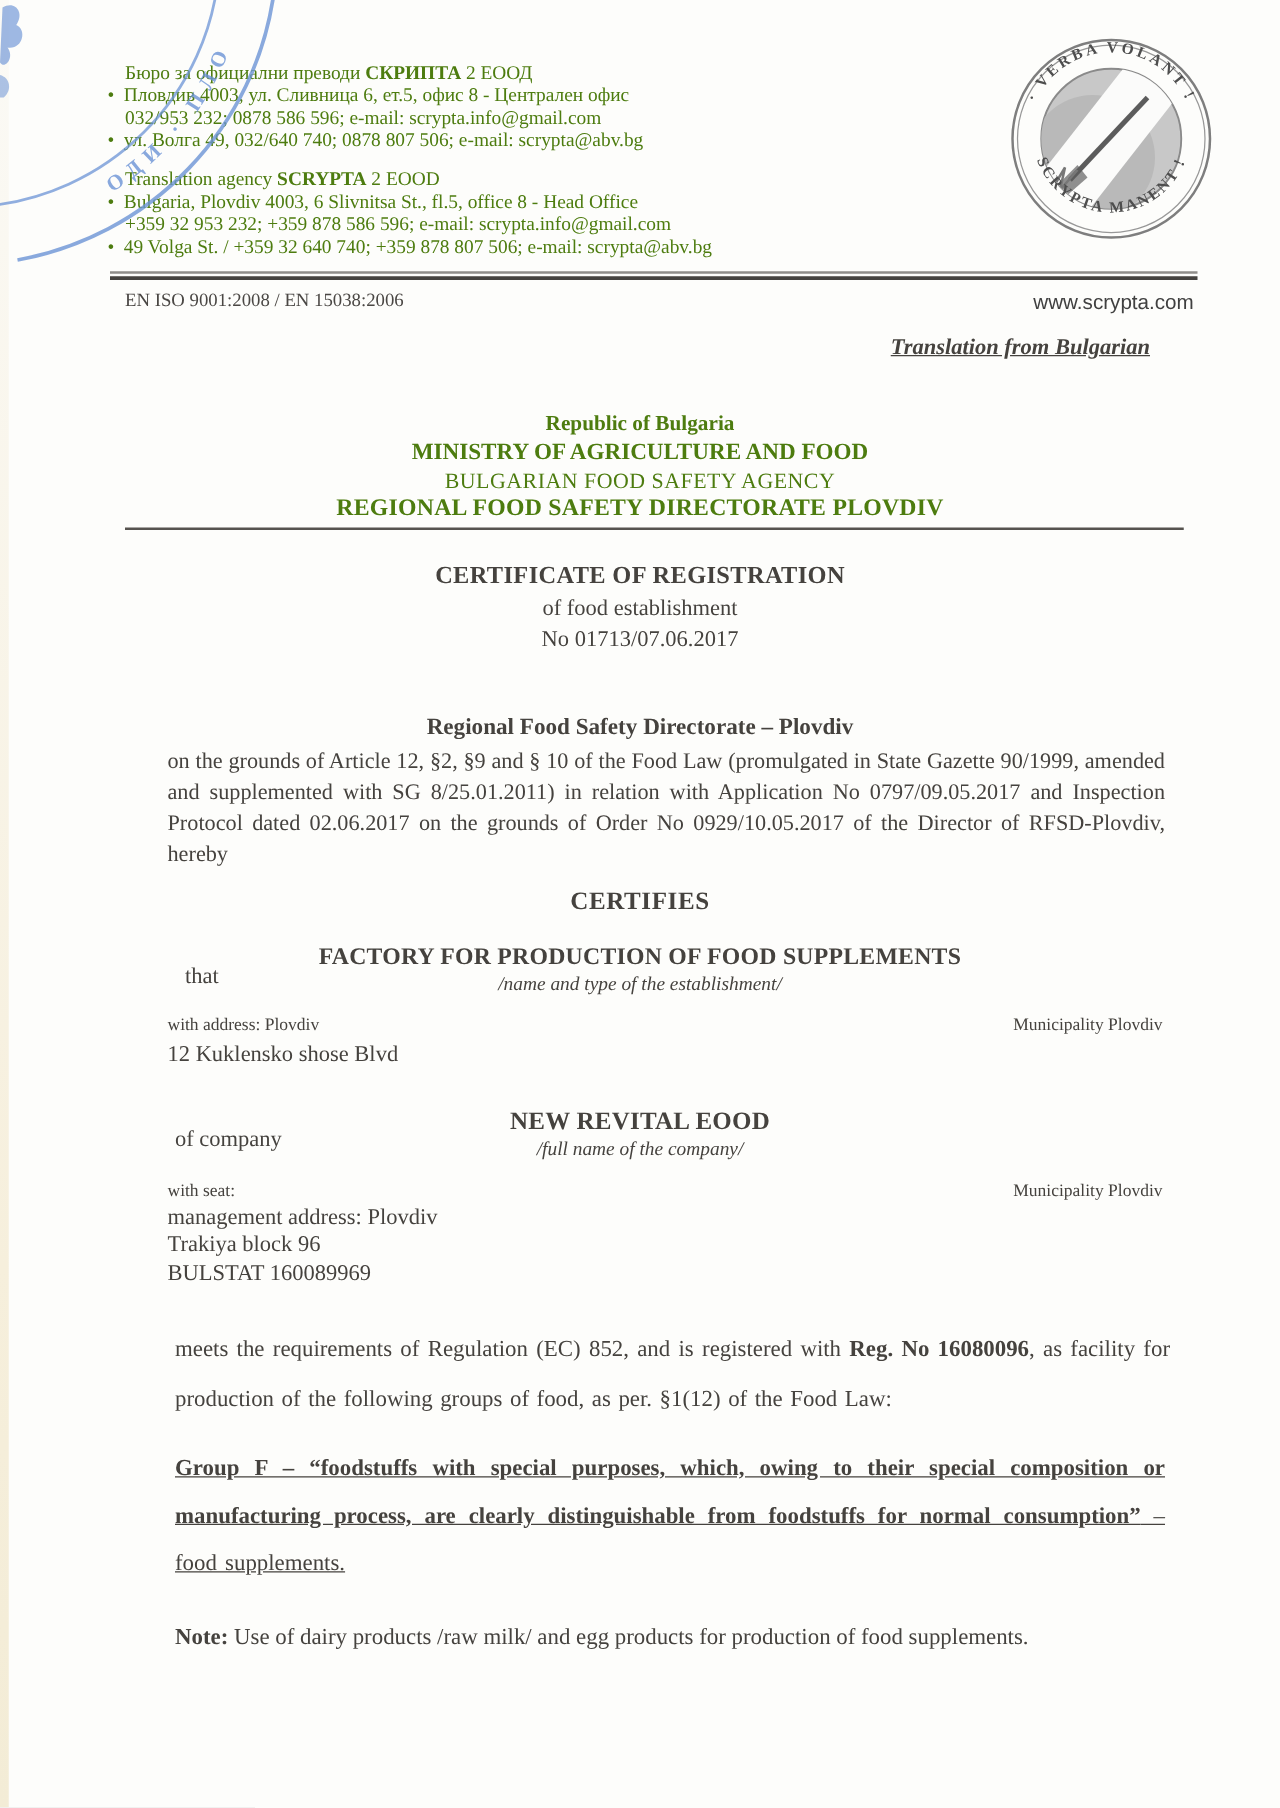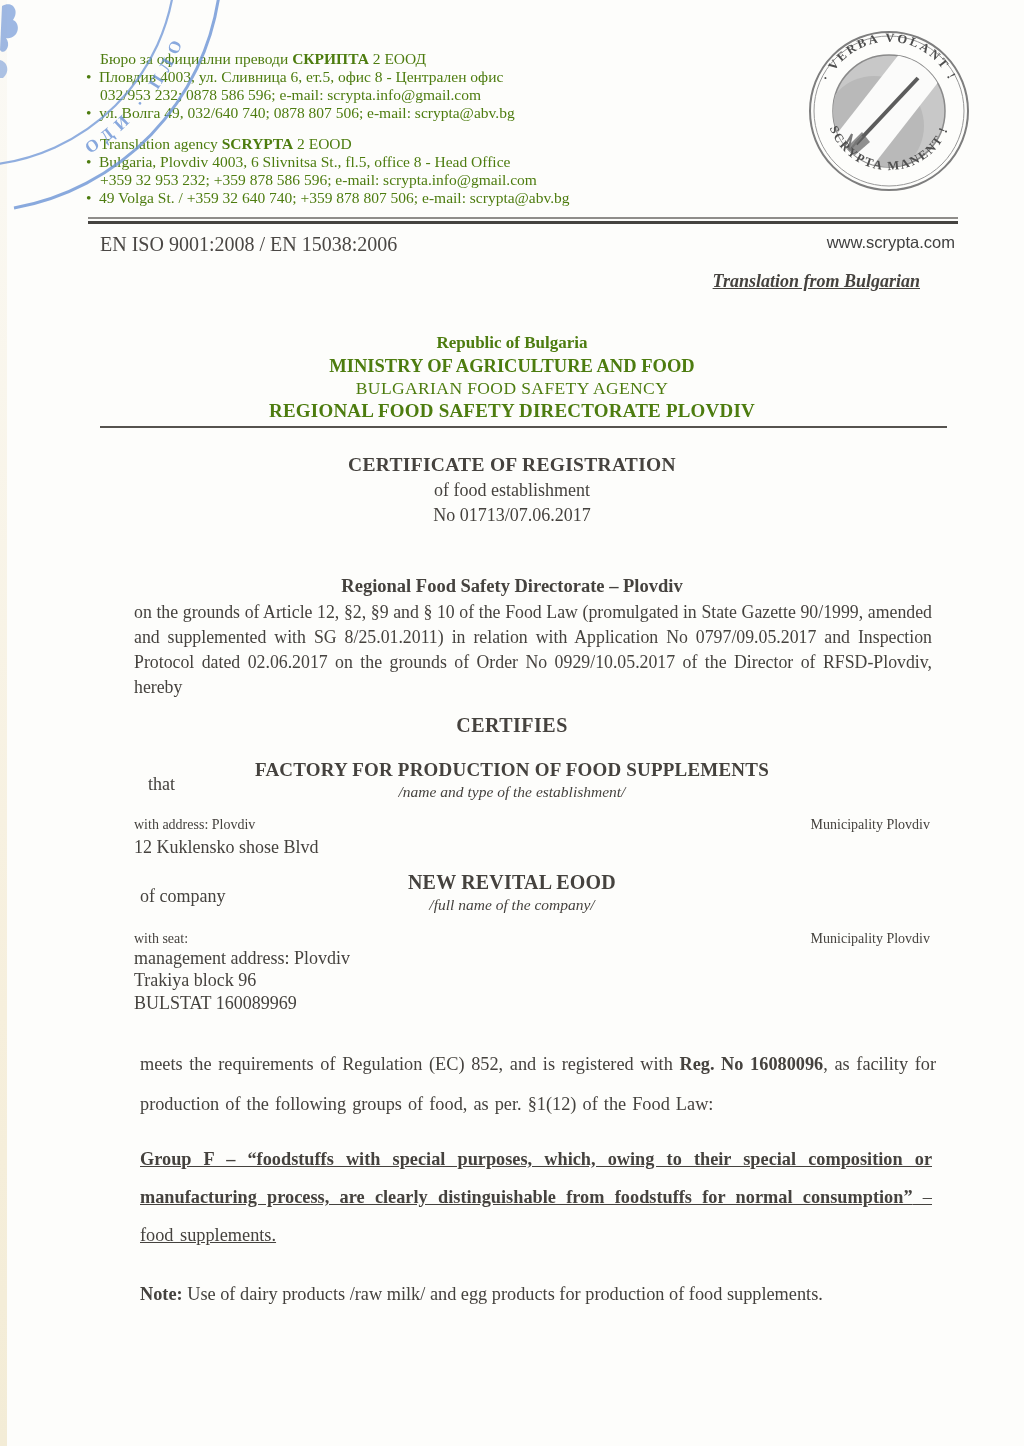--- a/index.html
+++ b/index.html
@@ -24,21 +24,21 @@
   .lh-indent { padding-left:14px; }
   .lh-bullet { display:inline-block; width:13px; }
   .bold { font-weight:bold; }
 
   
   .divider { margin:10px 0 0 88px; width:870px; }
   .rule-thin  { border-top:2px solid #8f8d8a; }
   .rule-thick { border-top:3px solid #454340; margin-top:2px; }
 
   .meta-row { display:flex; justify-content:space-between; margin:9px 69px 0 100px; }
-  .iso-text { font-size:20px; color:#4a4744; }
+  .iso-text { font-size:15px; color:#4a4744; }
   .website  { font-family:"Liberation Sans", sans-serif; font-size:16.5px; color:#404040; }
 
   .translation-note { margin:15px 104px 0 0; text-align:right;
     font-style:italic; font-weight:bold; font-size:18px; text-decoration:underline; }
 
   
   .ministry { margin-top:40px; text-align:center; line-height:22.5px; color:#4d7c0f; }
   .m1 { font-weight:bold; font-size:17px; }
   .m2 { font-weight:bold; font-size:18.5px; }
   .m3 { font-size:17.5px; letter-spacing:.4px; }
@@ -61,21 +61,21 @@
   .that-row { margin-top:22px; }
   .side-label { position:absolute; left:148px; top:15px; font-size:18px; }
   .company-label { left:140px; }
   .center-bold { text-align:center; font-weight:bold; font-size:19px; letter-spacing:.2px; }
   .company-name { font-size:20px; }
   .caption { text-align:center; font-style:italic; font-size:15.5px; margin-top:2px; }
 
   .flex-row { display:flex; justify-content:space-between; margin:16px 94px 0 134px; font-size:14px; }
   .left-line { margin-left:134px; font-size:18px; line-height:22.5px; }
   .addr2 { margin-top:3px; }
-  .company-row { margin-top:12px; }
+  .company-row { margin-top:31px; }
   .seat-row { margin-top:17px; }
 
   .meets { margin:30px 88px 0 140px; font-size:18.3px; line-height:40px;
     text-align:justify; text-align-last:left; word-spacing:1.5px; }
   .groupf { margin:16px 92px 0 140px; font-size:18.3px; line-height:38px;
     text-align:justify; text-align-last:left; word-spacing:2px;text-decoration:underline; }
   .note { margin:30px 92px 0 140px; font-size:18.3px; }
 </style>
 </head>
 <body>

